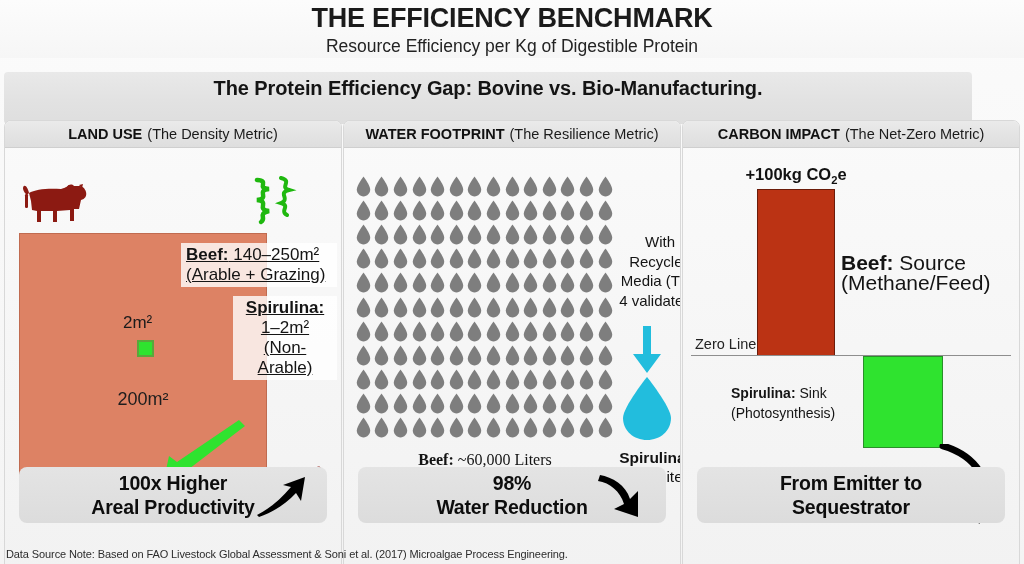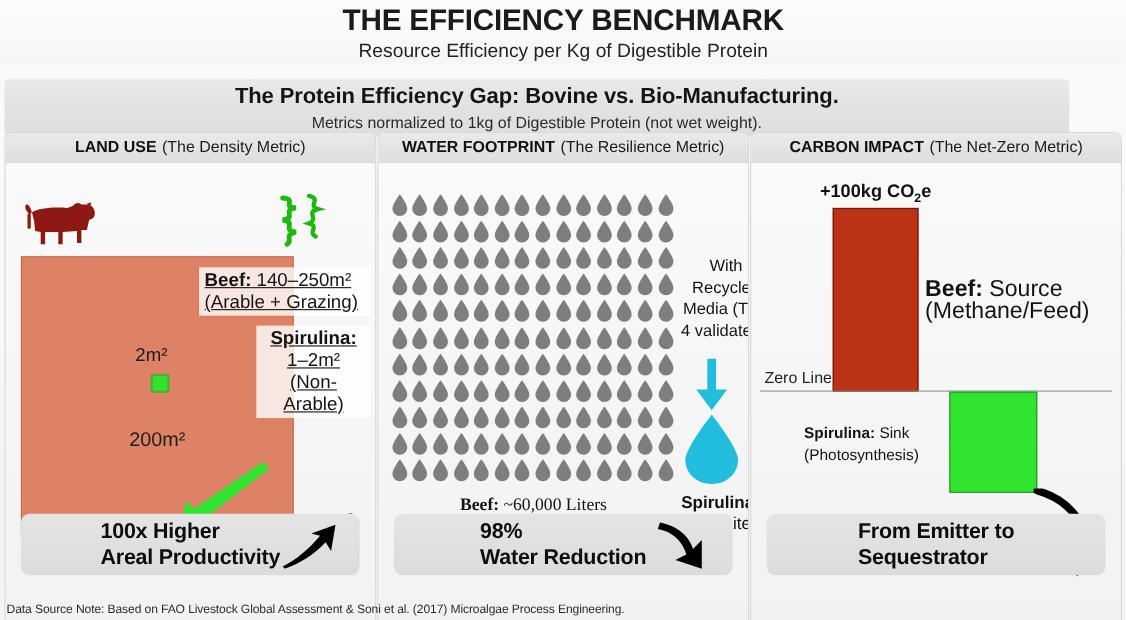--- a/index.html
+++ b/index.html
@@ -71,21 +71,21 @@
   .panel-body { position: relative; height: 389px; }
 
   
   .pill {
     position: absolute; left: 14px; right: 14px; bottom: 14px; height: 56px;
     background: linear-gradient(180deg, #e4e4e4 0%, #dcdcdc 100%);
     border-radius: 8px;
     display: flex; align-items: center; justify-content: center;
   }
   .pill-text {
-    text-align: left; font-size: 19.5px; font-weight: 700; color: #0d0d0d;
+    text-align: center; font-size: 19.5px; font-weight: 700; color: #0d0d0d;
     line-height: 24px; letter-spacing: -0.2px;
   }
   .pill-arrow { position: absolute; }
 
   
   .cow-icon   { position: absolute; left: 14px; top: 33px; }
   .algae-icon { position: absolute; left: 246px; top: 28px; }
 
   .land-rect {
     position: absolute; left: 14px; top: 85px; width: 248px; height: 253px;
@@ -188,21 +188,20 @@
 
 <div id="root">
 
   <div class="masthead">
     <div class="mast-title">THE EFFICIENCY BENCHMARK</div>
     <div class="mast-sub">Resource Efficiency per Kg of Digestible Protein</div>
   </div>
 
   <div class="banner">
     <div class="banner-title">The Protein Efficiency Gap: Bovine vs. Bio-Manufacturing.</div>
-    <div class="banner-sub">Metrics normalized to 1kg of Digestible Protein (not wet weight).</div>
   </div>
 
   <div class="panels">
 
     <div class="panel">
       <div class="panel-head">
         <span class="ph-strong">LAND USE</span>
         <span class="ph-soft">(The Density Metric)</span>
       </div>
       <div class="panel-body">

